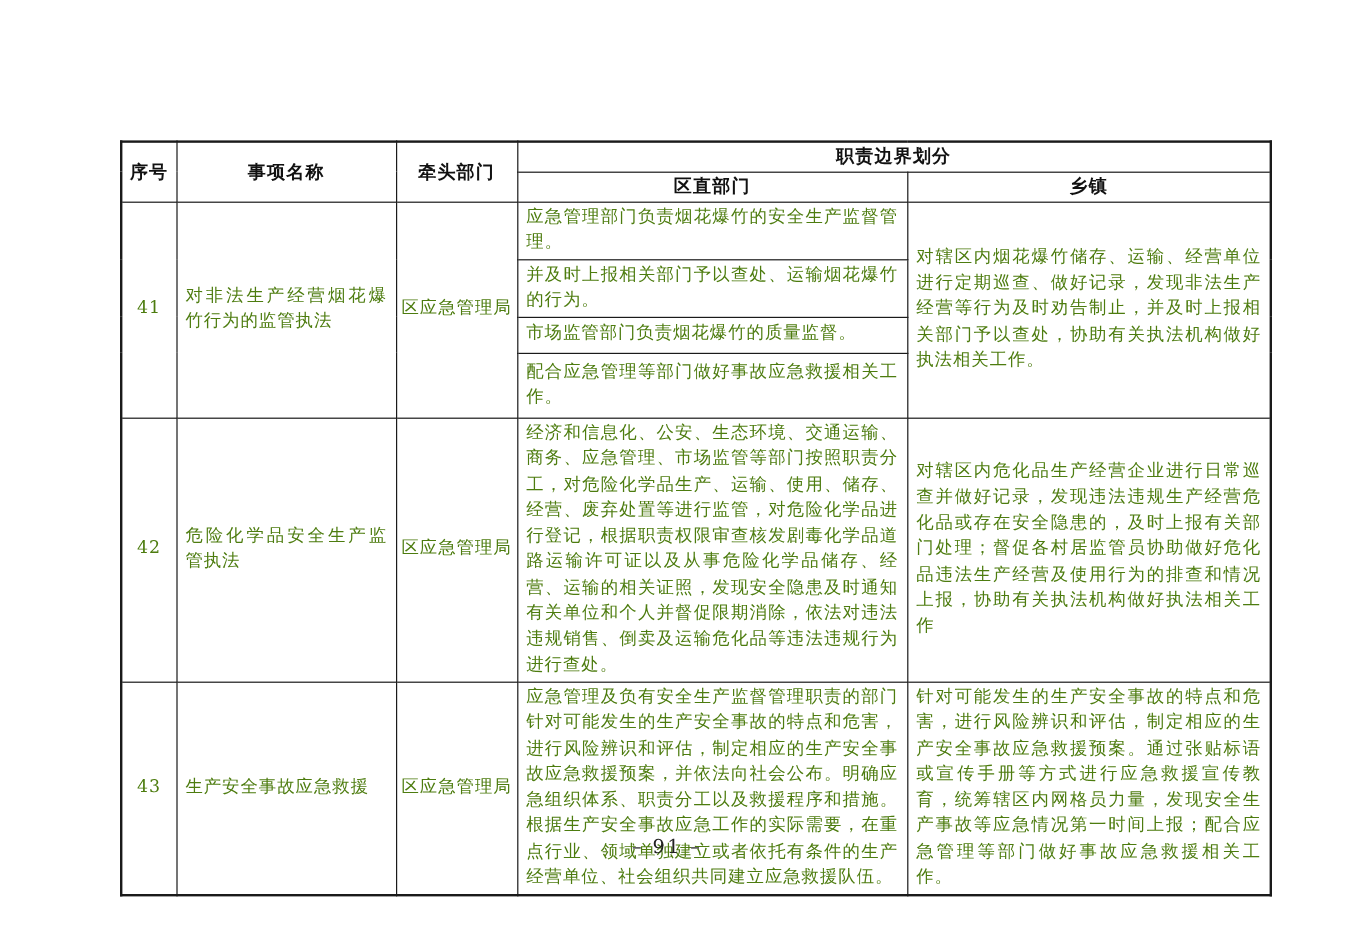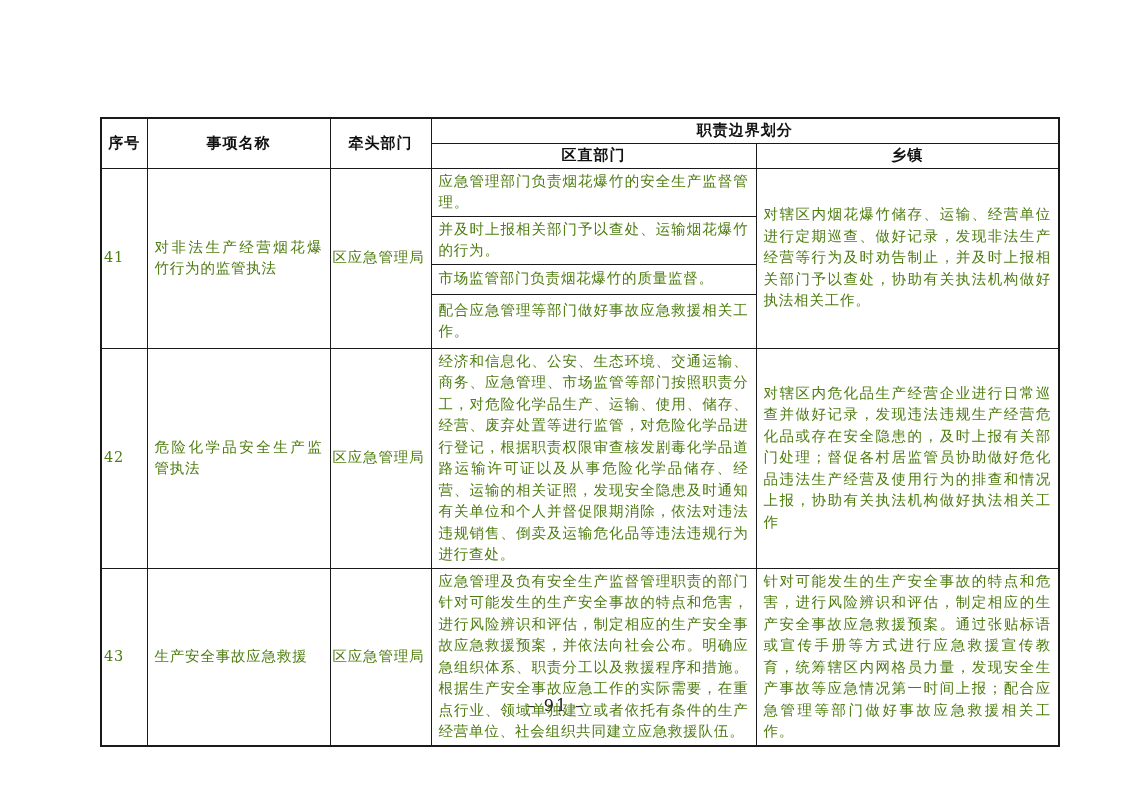--- a/index.html
+++ b/index.html
@@ -43,20 +43,21 @@
   .doc-table td {
     font-family: "DejaVu Serif", "Liberation Serif", serif;
     font-size: 14.5px;
     line-height: 21.5px;
     vertical-align: middle;
     padding: 2px 7px;
     letter-spacing: 0.8px;
     color: #4d7c0f;
   }
   td.cell-center {
+    text-align: center;
     padding: 2px 2px;
   }
   td.cell-justify {
     text-align: justify;
     text-justify: inter-character;
   }
   .page-number {
     position: absolute;
     top: 696px;
     left: 0;

